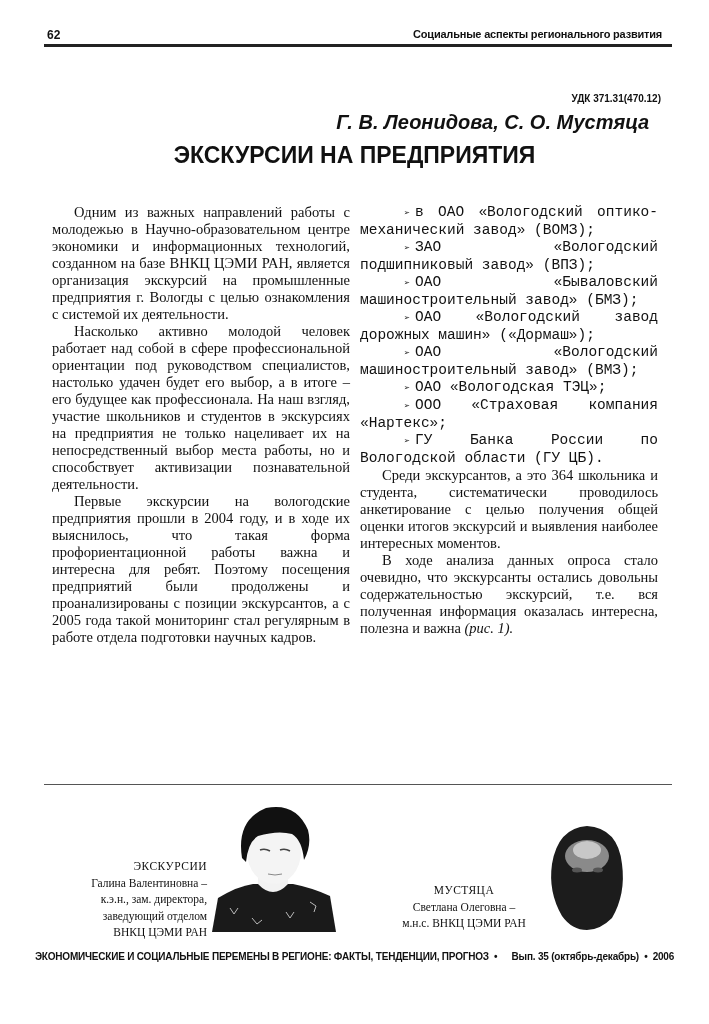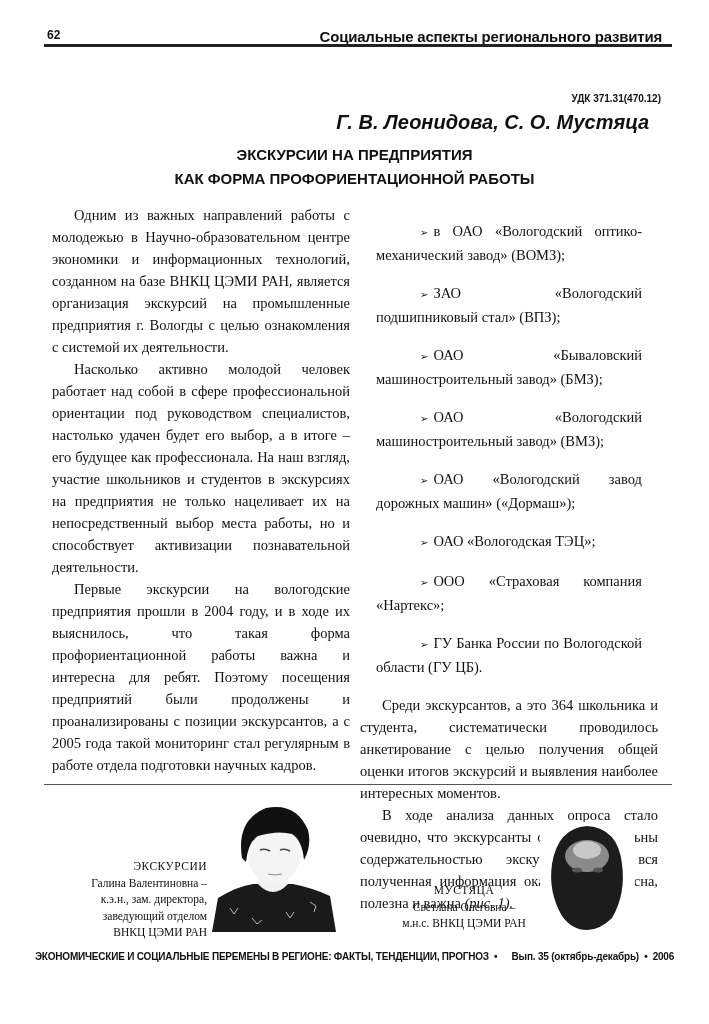--- a/index.html
+++ b/index.html
@@ -1,33 +1,33 @@
 <!DOCTYPE html>
 <html><head>
 <meta charset="utf-8">
 <style>
   html, body { margin: 0; padding: 0; background: #fff; }
   body { width: 709px; height: 1024px; position: relative; overflow: hidden; color: #111; }
   .abs { position: absolute; }
   .sans { font-family: "Liberation Sans", sans-serif; font-weight: bold; }
 
   #page-num { left: 47px; top: 28px; font-size: 12px; }
-  #running-head { right: 47px; top: 28px; font-size: 15px; font-weight: bold; letter-spacing: -0.2px; }
+  #running-head { right: 47px; top: 28px; font-size: 11px; font-weight: bold; letter-spacing: -0.2px; }
   #head-rule { left: 44px; top: 44px; width: 628px; height: 3px; background: #222; }
 
   #udk { right: 48px; top: 93px; font-size: 10px; font-weight: bold; }
   #authors { right: 60px; top: 111px; font-size: 20px; font-weight: bold; font-style: italic; }
 
-  #title { left: 0; width: 709px; top: 143px; text-align: center; font-size: 15px; font-weight: bold; line-height: 24px; }
+  #title { left: 0; width: 709px; top: 143px; text-align: center; font-size: 23px; font-weight: bold; line-height: 24px; }
 
-  .col { top: 204px; width: 298px; font-size: 14.5px; line-height: 22px; text-align: justify; font-family: "Liberation Serif", serif; }
+  .col { top: 204px; width: 298px; font-size: 14.5px; line-height: 17px; text-align: justify; font-family: "Liberation Serif", serif; }
   #col-left { left: 52px; }
   #col-right { left: 360px; }
   .col p { margin: 0; text-indent: 22px; }
-  .col .item { margin: 16px; text-indent: 22px; }
+  .col .item { margin: 0; text-indent: 22px; font-family: Liberation Mono, monospace; }
   .bullet { font-size: 10px; display: inline-block; margin-right: 5px; }
   .fig { font-style: italic; }
 
   #sep-rule { left: 44px; top: 784px; width: 628px; height: 1px; background: #555; }
 
   .bio { font-family: "Liberation Serif", serif; font-size: 11.5px; line-height: 16.5px; text-align: right; }
   #bio-left { right: 502px; top: 858px; text-align: right; width: 200px; }
   #bio-left .name, #bio-right .name { font-variant: small-caps; letter-spacing: 0.5px; }
   #bio-right { left: 399px; top: 882px; width: 130px; text-align: center; }
 
@@ -43,35 +43,34 @@
 
 <div id="page-num" class="abs sans">62</div>
 <div id="running-head" class="abs sans">Социальные аспекты регионального развития</div>
 <div id="head-rule" class="abs"></div>
 
 <div id="udk" class="abs sans">УДК 371.31(470.12)</div>
 <div id="authors" class="abs sans">Г. В. Леонидова, С. О. Мустяца</div>
 
 <div id="title" class="abs sans">
   <div>ЭКСКУРСИИ НА ПРЕДПРИЯТИЯ</div>
-  <div>КАК ФОРМА ПРОФОРИЕНТАЦИОННОЙ РАБОТЫ</div>
 </div>
 
 <div id="col-left" class="abs col">
   <p>Одним из важных направлений работы с молодежью в Научно-образовательном центре экономики и информационных технологий, созданном на базе ВНКЦ ЦЭМИ РАН, является организация экскурсий на промышленные предприятия г. Вологды с целью ознакомления с системой их деятельности.</p>
   <p>Насколько активно молодой человек работает над собой в сфере профессиональной ориентации под руководством специалистов, настолько удачен будет его выбор, а в итоге – его будущее как профессионала. На наш взгляд, участие школьников и студентов в экскурсиях на предприятия не только нацеливает их на непосредственный выбор места работы, но и способствует активизации познавательной деятельности.</p>
   <p>Первые экскурсии на вологодские предприятия прошли в 2004 году, и в ходе их выяснилось, что такая форма профориентационной работы важна и интересна для ребят. Поэтому посещения предприятий были продолжены и проанализированы с позиции экскурсантов, а с 2005 года такой мониторинг стал регулярным в работе отдела подготовки научных кадров.</p>
 </div>
 
 <div id="col-right" class="abs col">
   <div class="item"><span class="bullet">➢</span><span>в ОАО «Вологодский оптико-механический завод» (ВОМЗ);</span></div>
-  <div class="item"><span class="bullet">➢</span><span>ЗАО «Вологодский подшипниковый стал» (ВПЗ);</span></div>
+  <div class="item"><span class="bullet">➢</span><span>ЗАО «Вологодский подшипниковый завод» (ВПЗ);</span></div>
   <div class="item"><span class="bullet">➢</span><span>ОАО «Бываловский машиностроительный завод» (БМЗ);</span></div>
+  <div class="item"><span class="bullet">➢</span><span>ОАО «Вологодский завод дорожных машин» («Дормаш»);</span></div>
   <div class="item"><span class="bullet">➢</span><span>ОАО «Вологодский машиностроительный завод» (ВМЗ);</span></div>
-  <div class="item"><span class="bullet">➢</span><span>ОАО «Вологодский завод дорожных машин» («Дормаш»);</span></div>
   <div class="item"><span class="bullet">➢</span><span>ОАО «Вологодская ТЭЦ»;</span></div>
   <div class="item"><span class="bullet">➢</span><span>ООО «Страховая компания «Нартекс»;</span></div>
   <div class="item"><span class="bullet">➢</span><span>ГУ Банка России по Вологодской области (ГУ ЦБ).</span></div>
   <p>Среди экскурсантов, а это 364 школьника и студента, систематически проводилось анкетирование с целью получения общей оценки итогов экскурсий и выявления наиболее интересных моментов.</p>
   <p><span>В ходе анализа данных опроса стало очевидно, что экскурсанты остались довольны содержательностью экскурсий, т.е. вся полученная информация оказалась интересна, полезна и важна</span> <span class="fig">(рис. 1).</span></p>
 </div>
 
 <div id="sep-rule" class="abs"></div>
 
 <div id="bio-left" class="abs bio">

